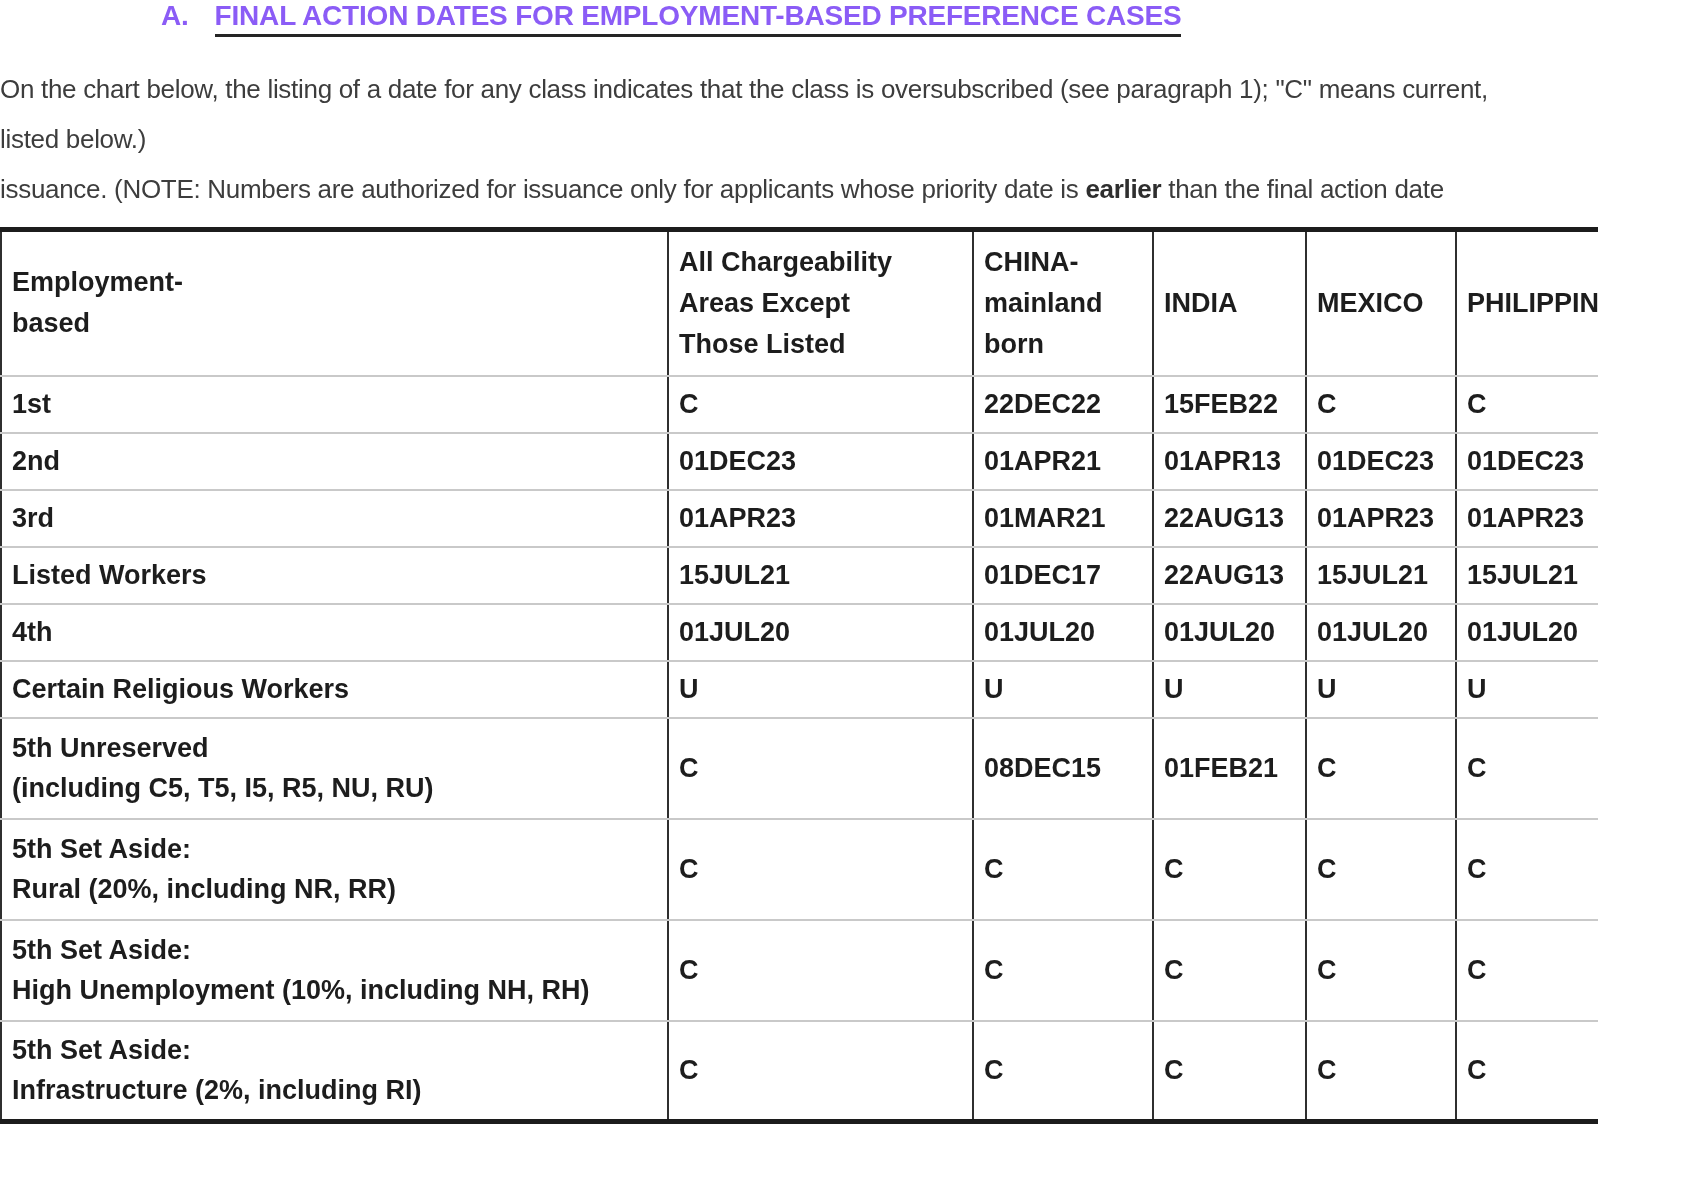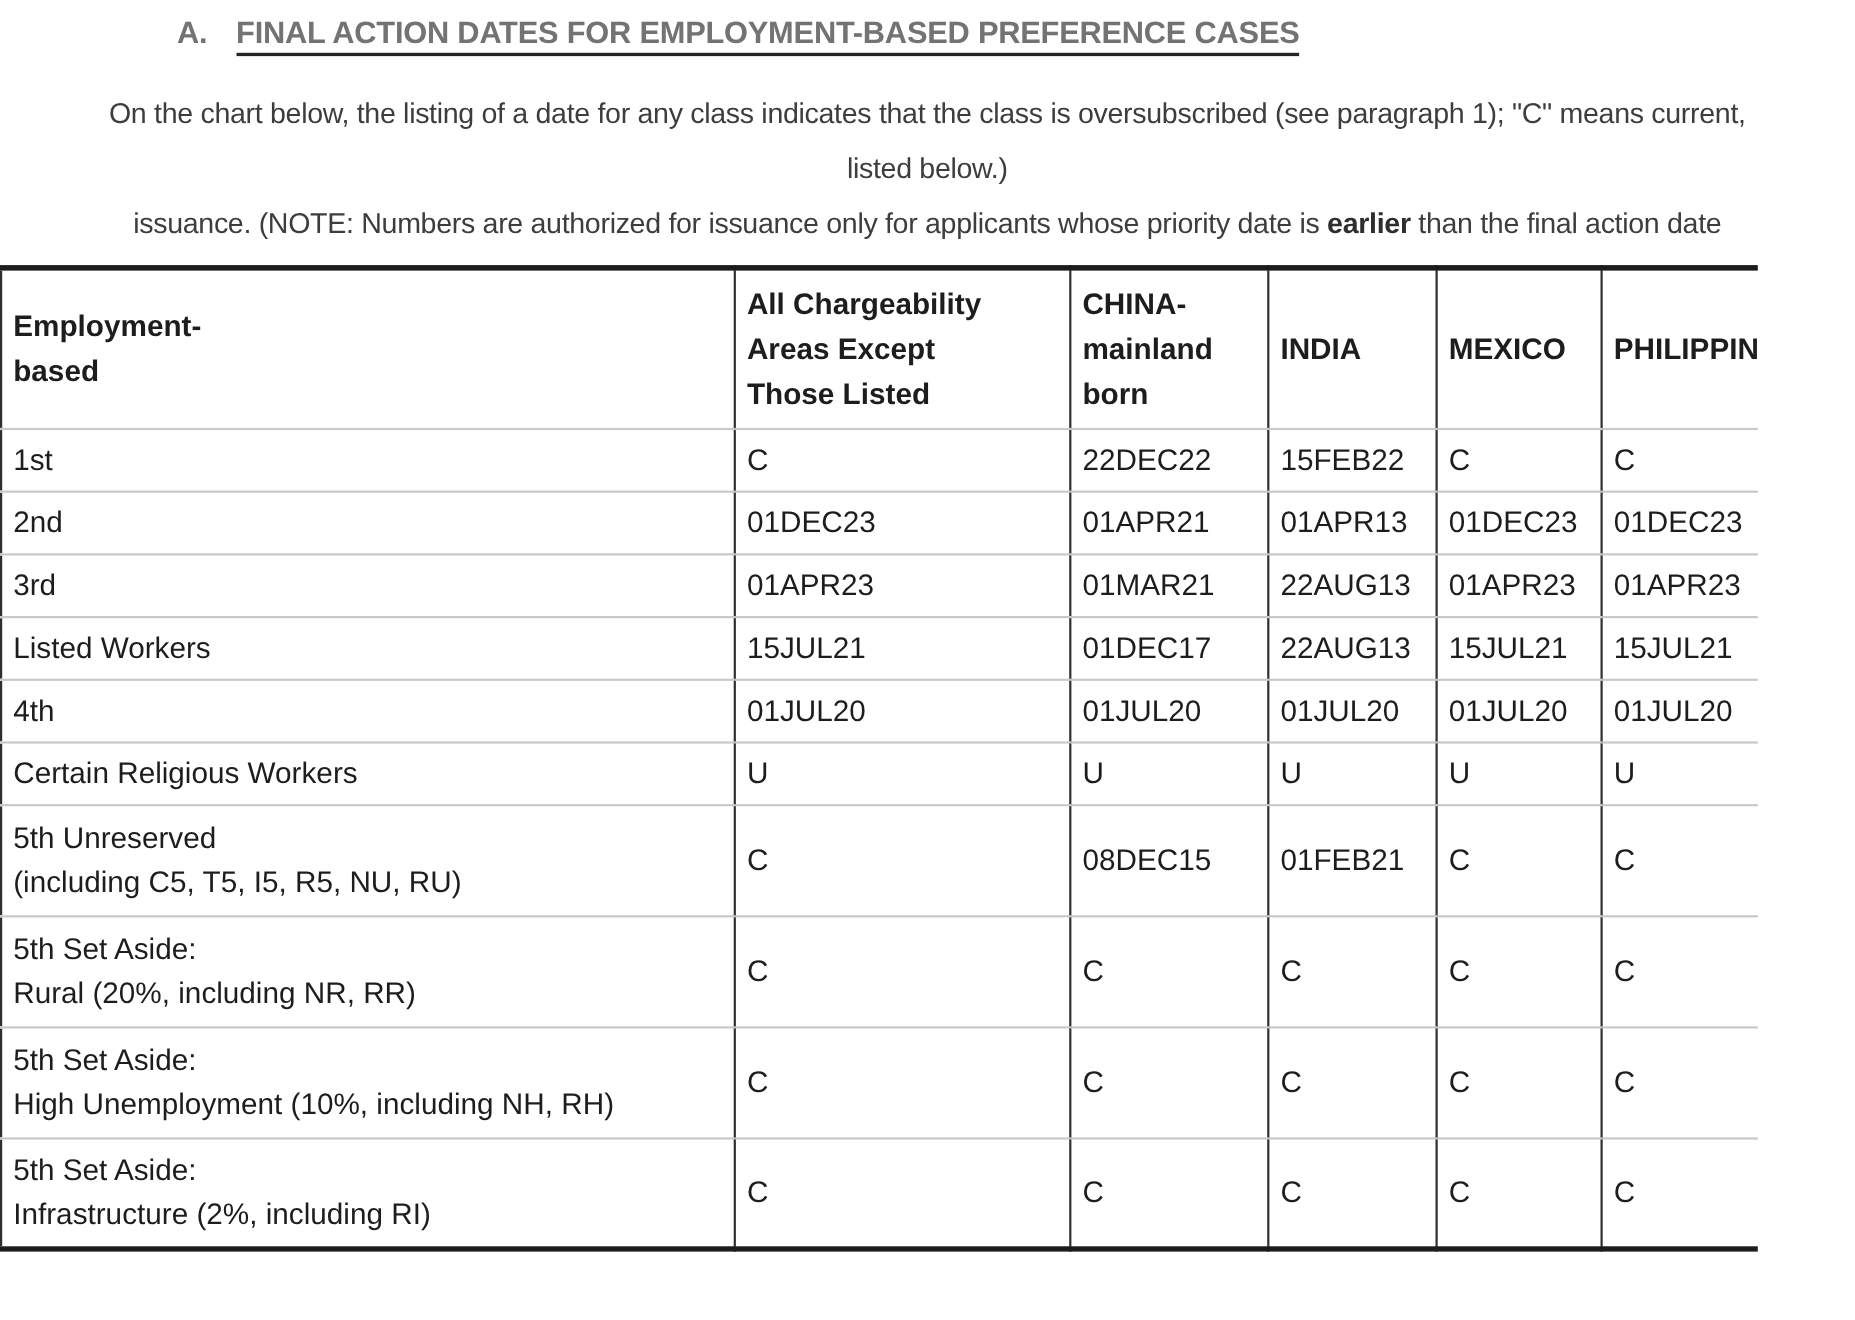--- a/index.html
+++ b/index.html
@@ -1,49 +1,49 @@
 <!DOCTYPE html>
 <html><head>
 <meta charset="utf-8">
 <style>
   html,body{margin:0;padding:0;}
   body{
     width:1686px;height:1200px;overflow:hidden;background:#ffffff;
     font-family:"Liberation Sans",sans-serif;color:#1d1d1d;
   }
   .heading{
-    margin:14px 0 0 161px;
-    font-size:28px;font-weight:bold;color:#737373;letter-spacing:-0.2px;
+    margin:0 0 0 161px;
+    font-size:28px;font-weight:bold;color:#8b5cf6;letter-spacing:-0.2px;
     white-space:nowrap;
   }
   .heading .idx{margin-right:26px;}
   .heading .title{border-bottom:3px solid #252525;padding-bottom:3px;}
   .intro{
     margin-top:32px;
     font-size:26px;line-height:50px;color:#3d3d3d;letter-spacing:-0.3px;
   }
-  .intro .iline{white-space:nowrap;text-align:center;}
+  .intro .iline{white-space:nowrap;}
   .intro b{color:#2e2e2e;}
   .tablewrap{width:1598px;overflow:hidden;margin-top:13px;}
   table.vb{
     width:1690px;table-layout:fixed;border-collapse:collapse;
     border-top:5px solid #1c1c1c;border-bottom:5px solid #1c1c1c;
     border-left:2px solid #2f2f2f;
   }
   table.vb th, table.vb td{
     border-right:2px solid #2f2f2f;
     border-bottom:2px solid #c9c9c9;
     padding:6px 10px;
     text-align:left;vertical-align:middle;
     font-size:27px;color:#1d1d1d;
     white-space:pre-line;
     overflow:hidden;
   }
   table.vb th{font-weight:bold;line-height:41px;}
-  table.vb td{font-weight:normal;line-height:40px;}
+  table.vb td{font-weight:bold;line-height:40px;}
   table.vb thead tr{height:146px;}
   table.vb tbody tr{height:57px;}
   table.vb tbody tr.tall{height:101px;}
   table.vb tbody tr:last-child th, table.vb tbody tr:last-child td{border-bottom:none;}
 </style>
 </head>
 <body>
 
 <div class="heading">
   <span class="idx">A.</span><span class="title">FINAL ACTION DATES FOR EMPLOYMENT-BASED PREFERENCE CASES</span>

